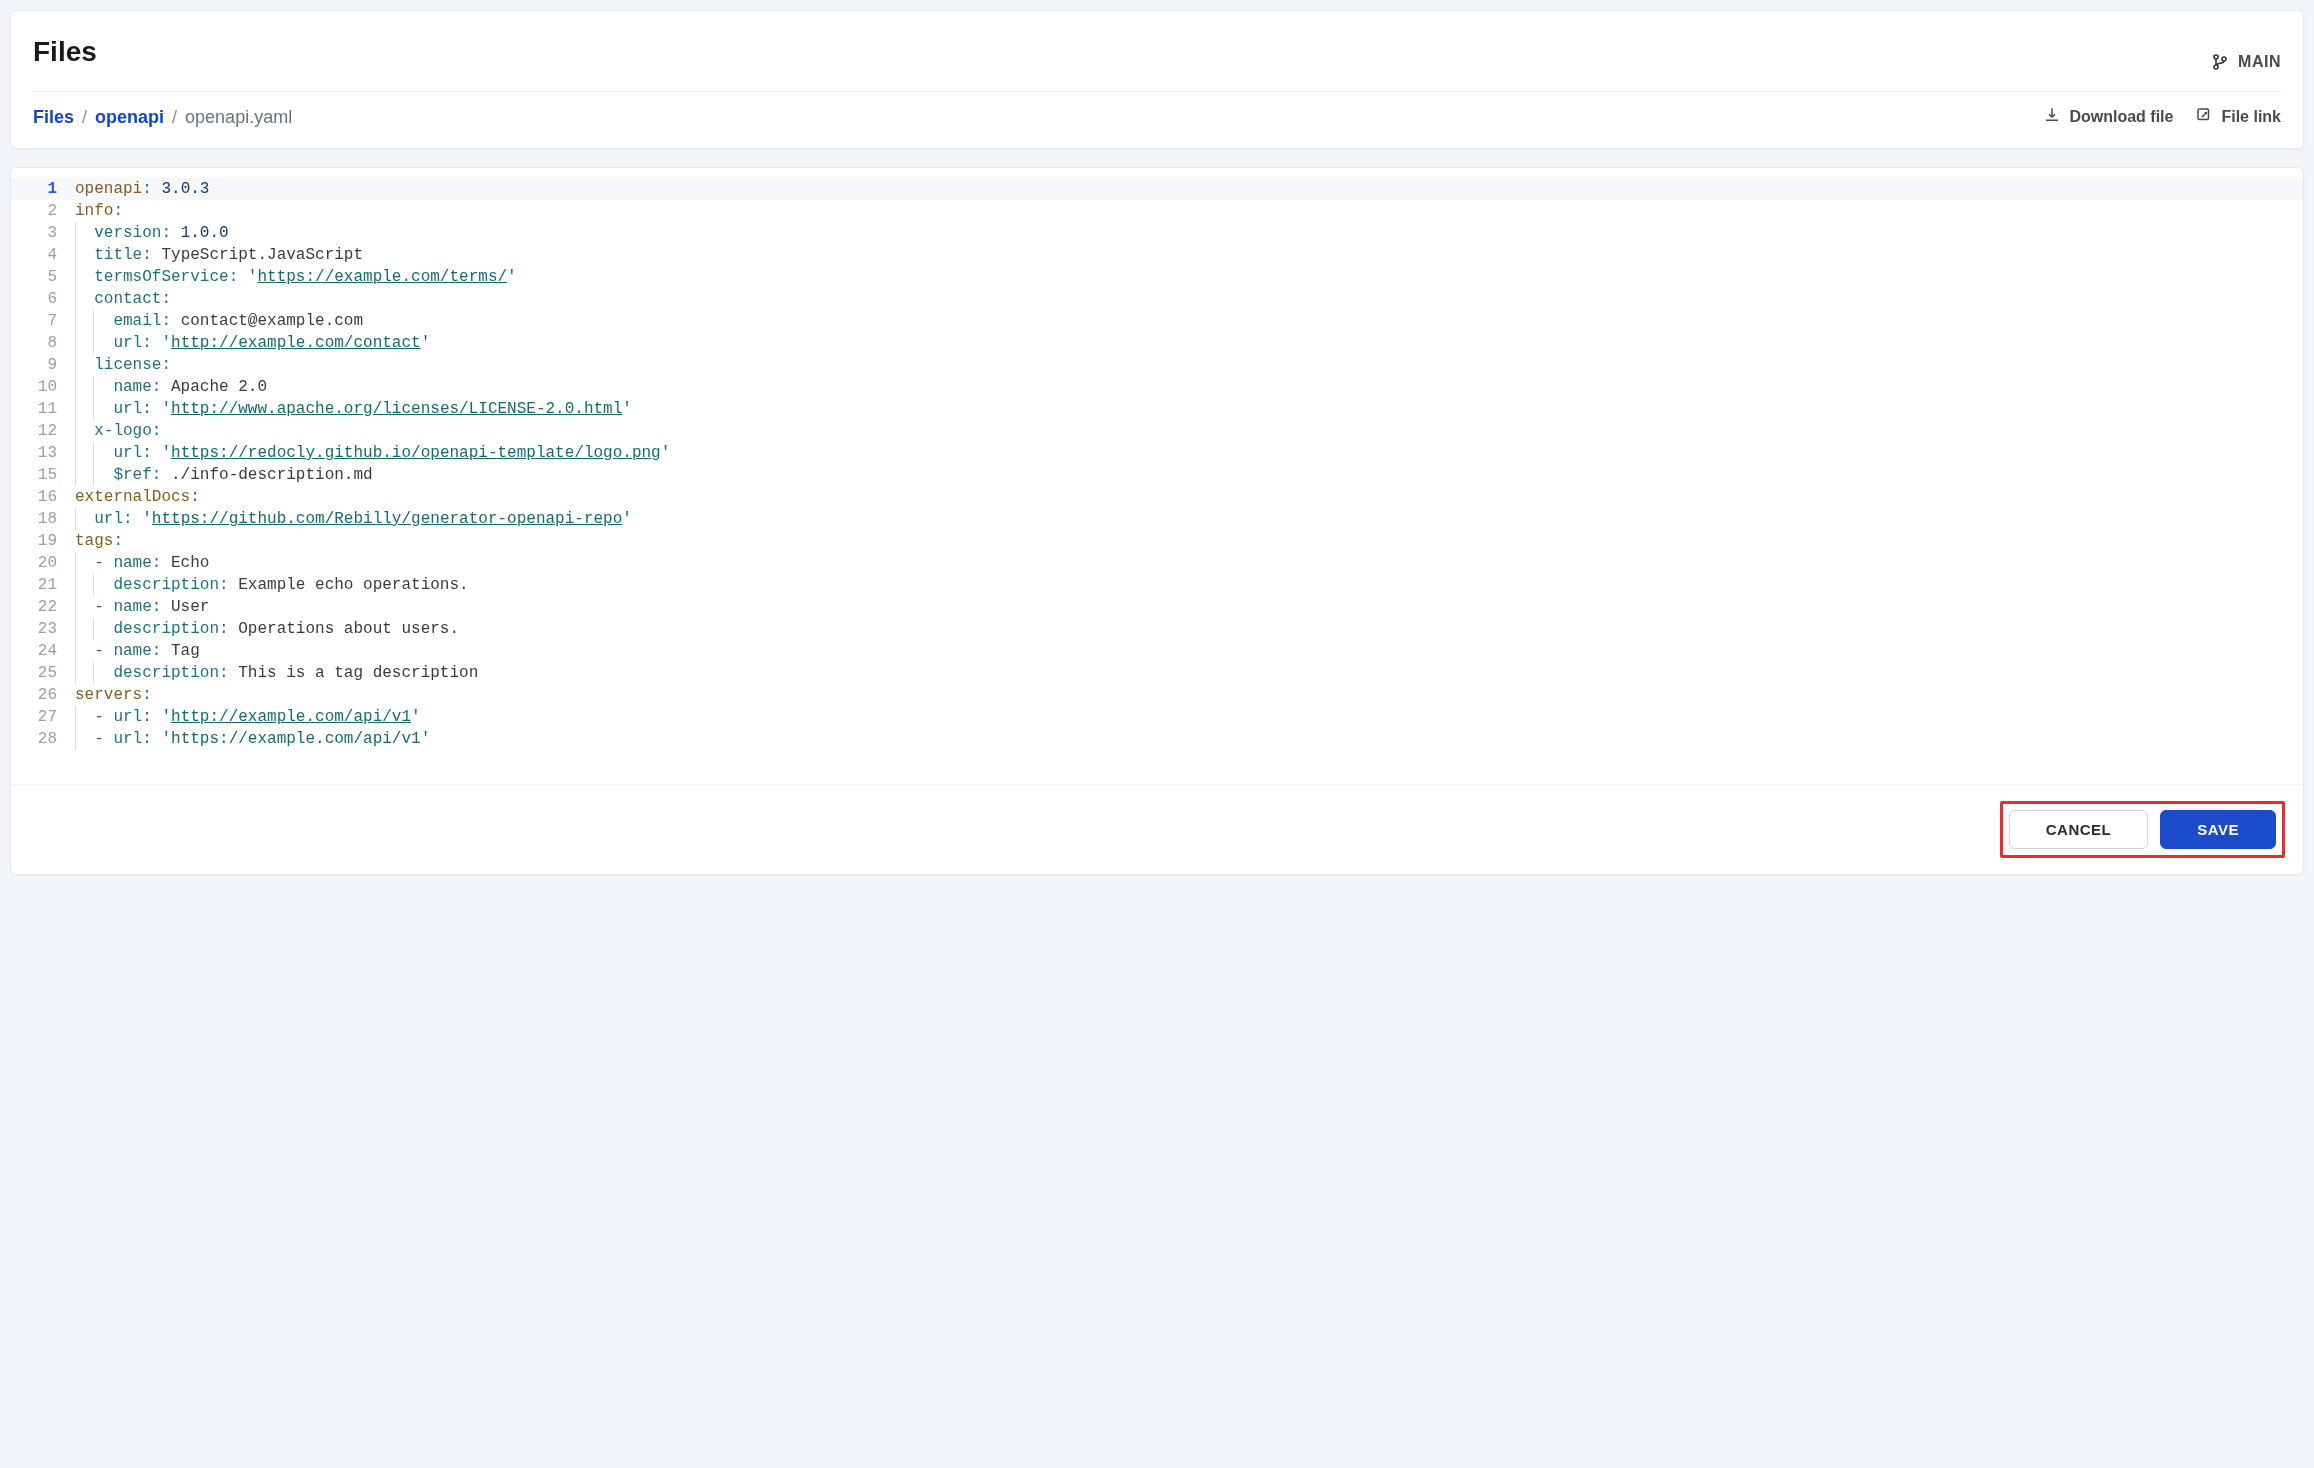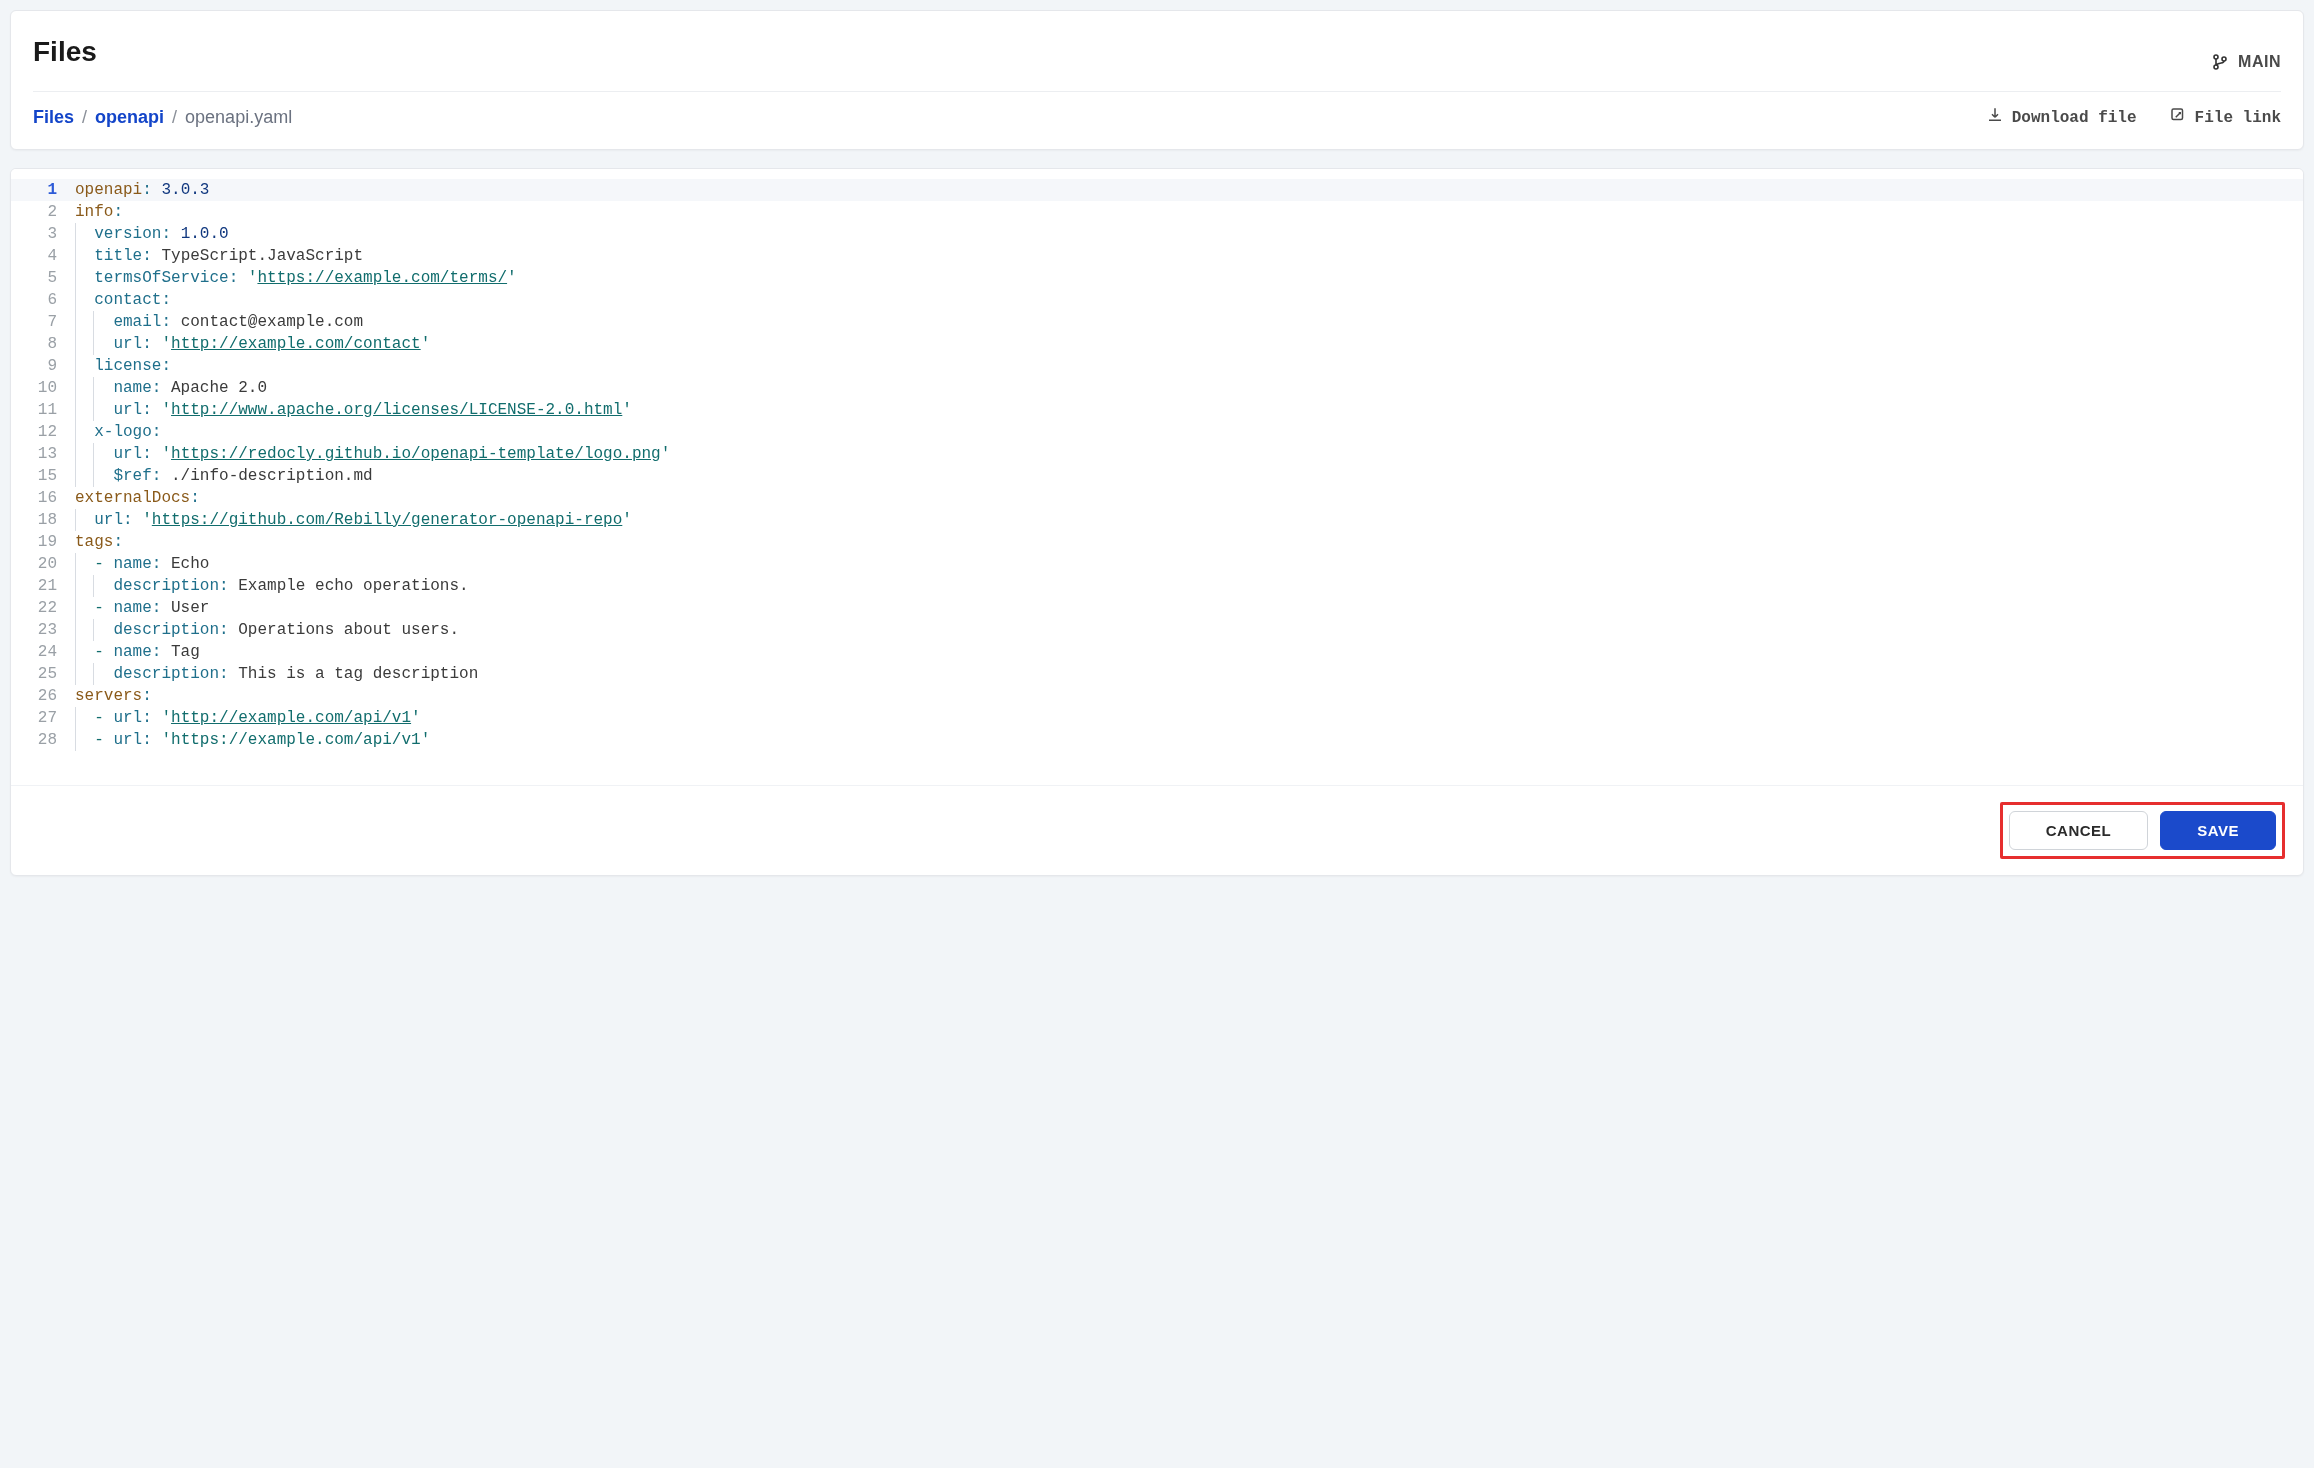--- a/index.html
+++ b/index.html
@@ -52,24 +52,23 @@
     align-items: center;
     gap: 8px;
     font-size: 18px;
   }
   .breadcrumb .link { color: #1345c9; font-weight: 600; }
   .breadcrumb .sep { color: #8a8f98; }
   .breadcrumb .current { color: #6b7280; }
   .actions {
     display: flex;
     align-items: center;
-    gap: 32px;
+    gap: 22px;
     color: #4a4a4a;
     font-weight: 600;
-    font-family: Liberation Mono, monospace;
   }
   .action-item {
     display: flex;
     align-items: center;
     gap: 8px;
   }
   .action-item svg { width: 18px; height: 18px; }
 
   .editor-panel {
     background: #fff;

